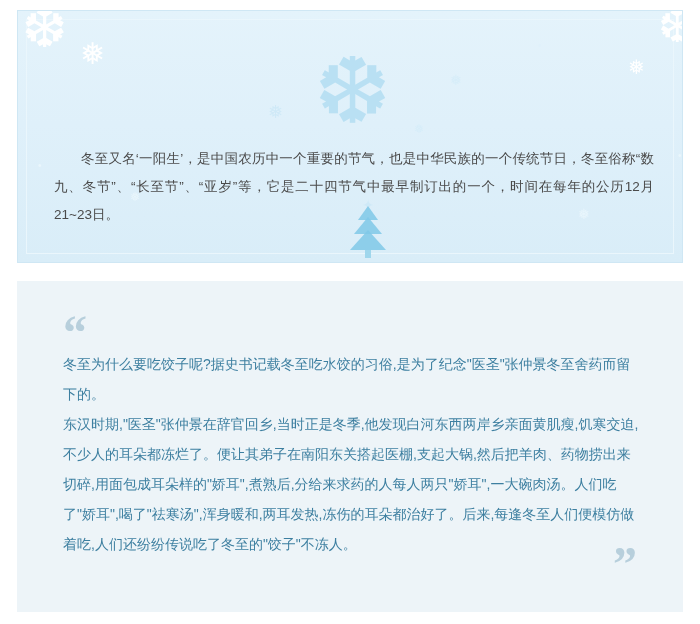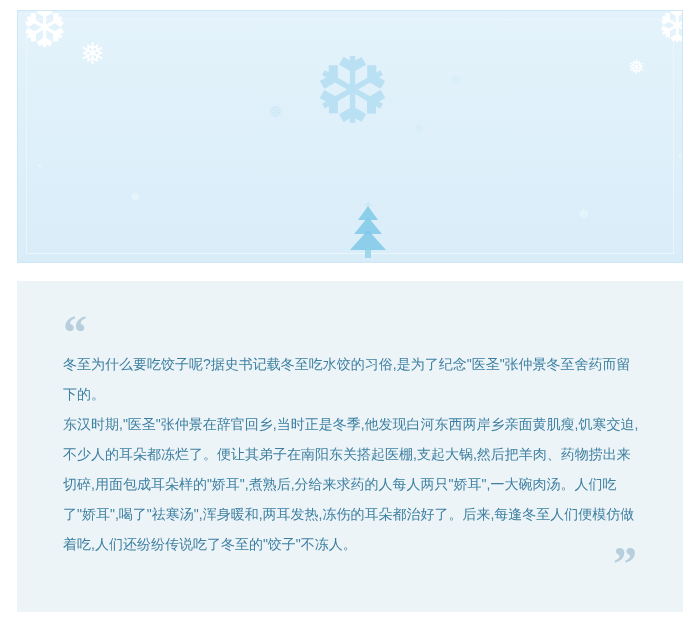--- a/index.html
+++ b/index.html
@@ -179,20 +179,21 @@
     <span class="flake f6">❅</span>
     <span class="flake f7">❅</span>
     <span class="flake f8">❅</span>
     <span class="flake f9">•</span>
     <span class="flake f10">•</span>
     <span class="flake f11">❅</span>
     <span class="flake f12">❅</span>
     <span class="flake f13">•</span>
     <span class="flake f14">•</span>
 
+    <div class="hero-text">冬至又名‘一阳生’，是中国农历中一个重要的节气，也是中华民族的一个传统节日，冬至俗称“数九、冬节”、“长至节”、“亚岁”等，它是二十四节气中最早制订出的一个，时间在每年的公历12月21~23日。</div>
 
     <div class="tree">
       <span class="t-star">✦</span>
       <span class="t-layer t1"></span>
       <span class="t-layer t2"></span>
       <span class="t-layer t3"></span>
       <span class="t-trunk"></span>
     </div>
   </div>
 

